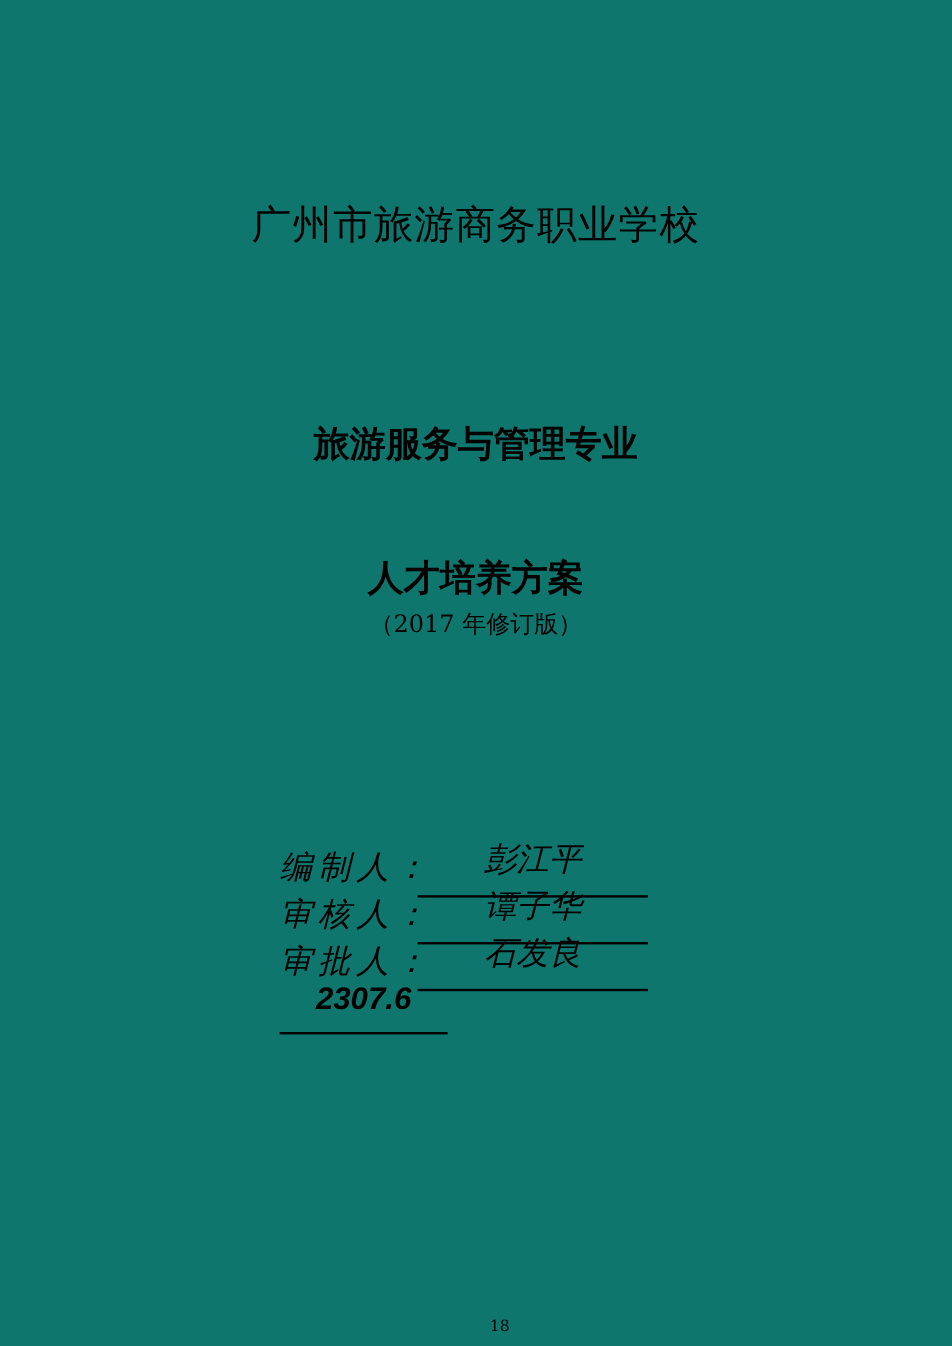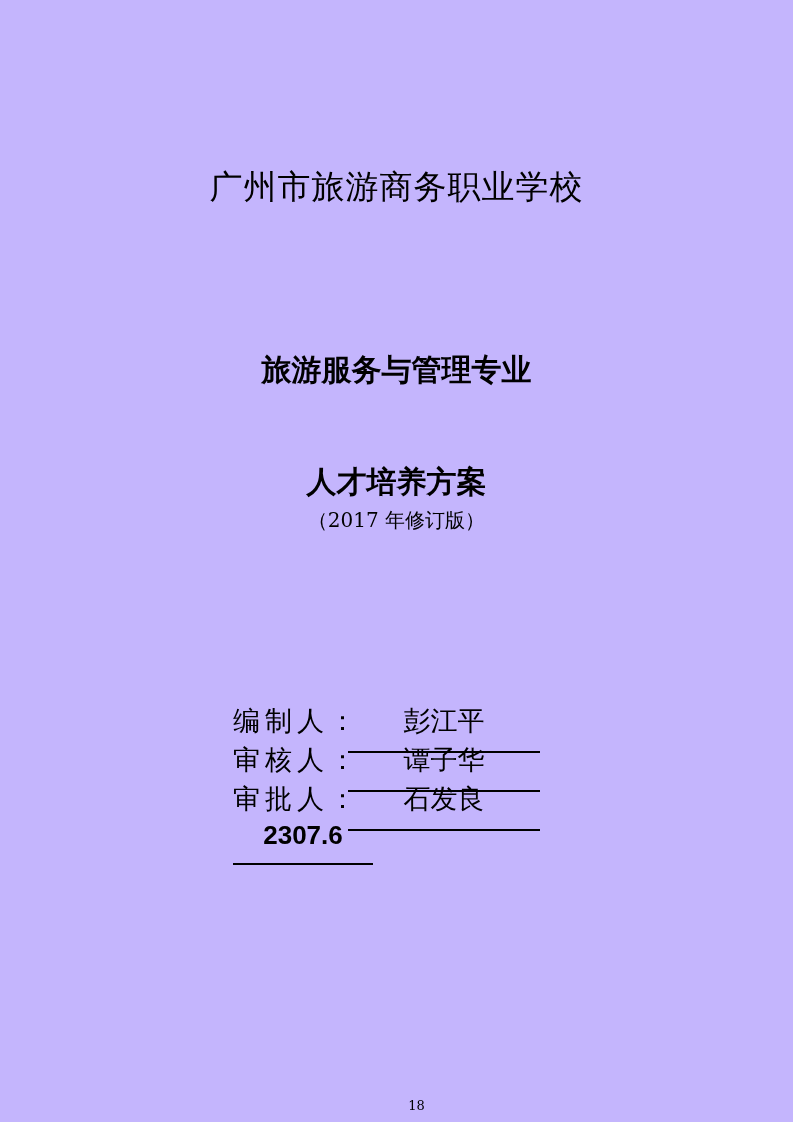--- a/index.html
+++ b/index.html
@@ -6,21 +6,21 @@
   html, body {
     background: #ffffff;
     font-family: "DejaVu Serif", "Liberation Serif", serif;
     color: #000000;
   }
   .page {
     position: relative;
     width: 793px;
     height: 1122px;
     margin: 0 auto;
-    background: #c4b5fd;
+    background: #0f766e;
     overflow: hidden;
   }
   .school-name {
     position: absolute;
     top: 165px;
     left: 0;
     right: 0;
     text-align: center;
     font-size: 33px;
     font-weight: 500;
@@ -59,23 +59,24 @@
     font-size: 20px;
     white-space: nowrap;
   }
   .sig-block {
     position: absolute;
     top: 703px;
     left: 233px;
   }
   .sig-row {
     display: flex;
-    align-items: flex-start;
+    align-items: center;
     height: 39px;
     font-size: 27px;
+    font-style: italic;
   }
   .sig-label {
     display: inline-block;
     width: 115px;
     letter-spacing: 5px;
     white-space: nowrap;
   }
   .sig-row.wide .sig-label {
     width: 144px;
     letter-spacing: 0px;

